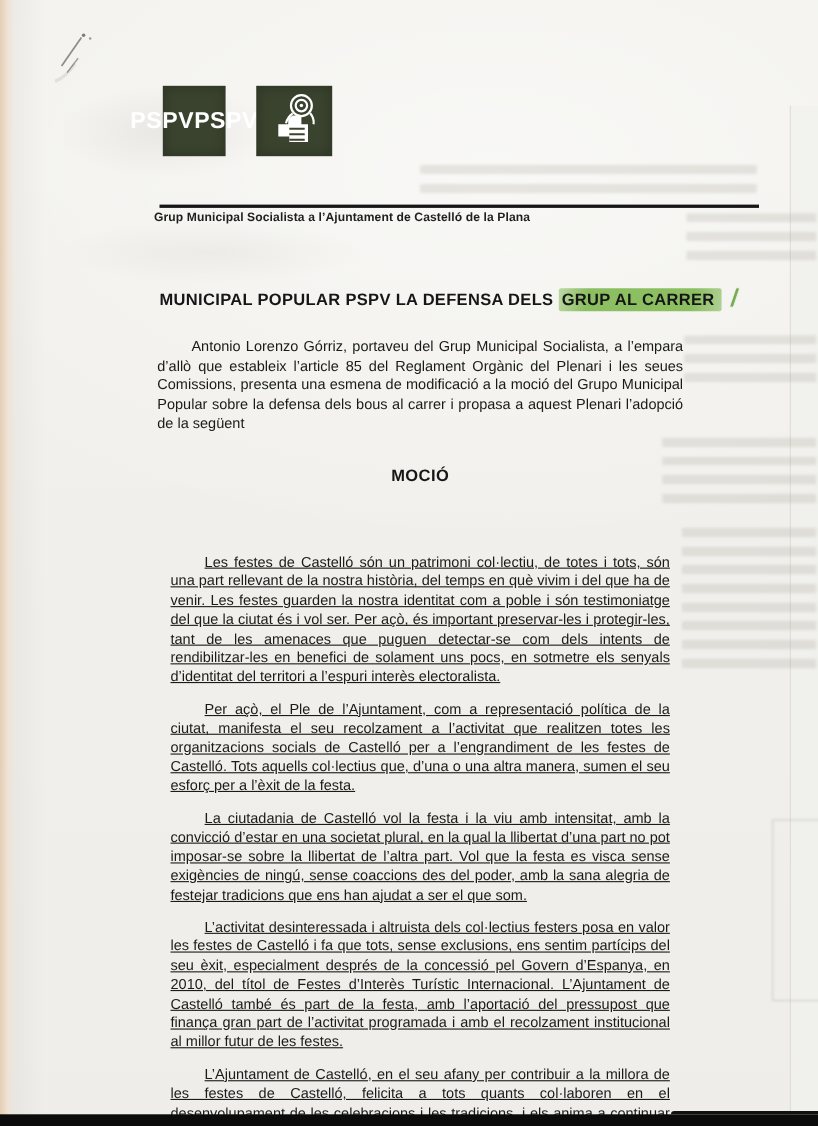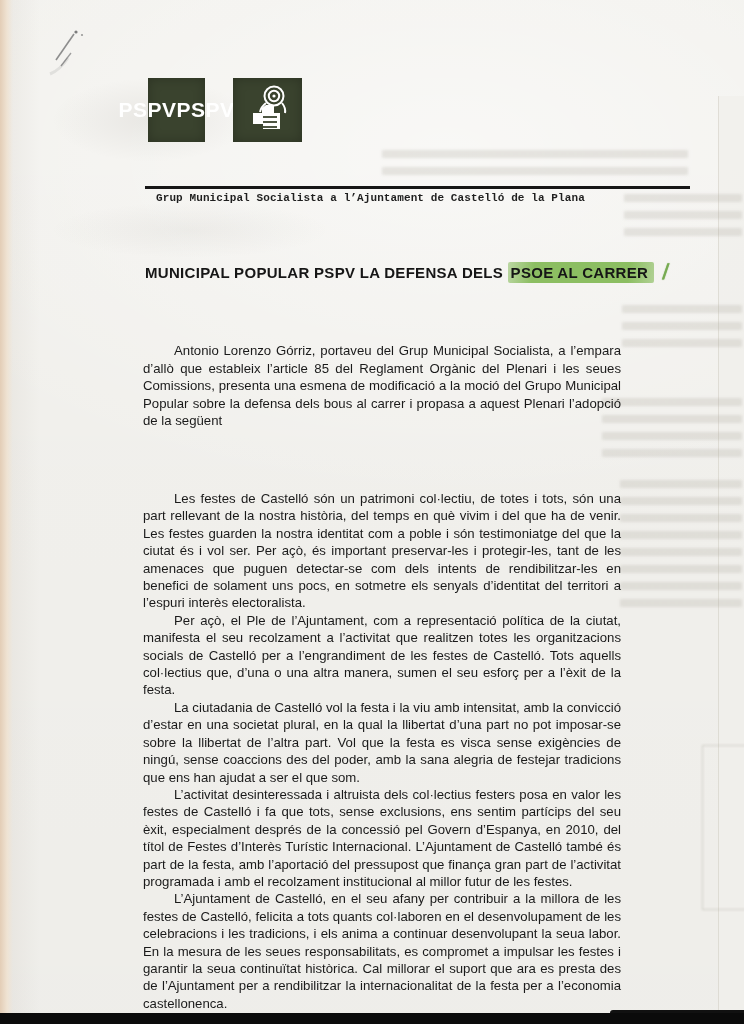--- a/index.html
+++ b/index.html
@@ -61,51 +61,51 @@
     box-shadow:inset 0 0 12px rgba(0,0,0,0.25);
   }
   .logo-box.text{left:0;width:57px;display:flex;align-items:center;justify-content:center;}
   .logo-box.emblem{left:85px;width:69px;display:flex;align-items:center;justify-content:center;}
   .logo-line{
     color:#fff;font-weight:bold;font-size:21px;line-height:0.95;letter-spacing:.5px;
   }
   
   .org-rule{position:absolute;left:145px;top:186px;width:545px;height:3px;background:#161616;}
   .org-line{
-    position:absolute;left:156px;top:192px;width:545px;
-    font-size:11px;font-weight:bold;color:#1f1f1f;letter-spacing:.1px;font-family:Liberation Mono, monospace;
+    position:absolute;left:140px;top:192px;width:545px;
+    font-size:11px;font-weight:bold;color:#1f1f1f;letter-spacing:.1px;
   }
   
   .doc-title{
     position:absolute;left:145px;top:237px;width:560px;
     font-size:15px;font-weight:bold;line-height:23px;letter-spacing:.3px;color:#161616;
   }
   .hl{
     background:linear-gradient(100deg, rgba(140,190,98,.55), var(--highlight-green) 18%, var(--highlight-green) 82%, rgba(140,190,98,.65));
     padding:2px 6px 2px 3px;border-radius:2px;
   }
   .hl-slash{
     display:inline-block;color:#77ab52;font-weight:bold;font-size:19px;
     transform:skewX(-10deg) scaleY(1.15);margin-left:9px;
     text-shadow:0 0 1px rgba(119,171,82,.8);
   }
   
   .intro{
     position:absolute;left:143px;top:306px;width:478px;
-    font-size:13.2px;line-height:17.5px;text-align:justify;text-indent:31px;color:#1a1a1a;margin-top:36px;
+    font-size:13.2px;line-height:17.5px;text-align:justify;text-indent:31px;color:#1a1a1a;
   }
   .motion-heading{
     position:absolute;left:143px;top:424px;width:478px;text-align:center;
     font-size:15px;font-weight:bold;letter-spacing:.4px;color:#161616;
   }
   .motion-body{
     position:absolute;left:143px;top:490px;width:478px;
     font-size:13.2px;line-height:17.4px;text-align:justify;color:#1a1a1a;
   }
-  .motion-body p{text-indent:31px;margin:0;}
+  .motion-body p{text-indent:31px;margin:12px;text-decoration:underline;}
   
   .bleed{
     position:absolute;pointer-events:none;opacity:.8;
     background:repeating-linear-gradient(to bottom, rgba(168,163,152,0.30) 0 8px, rgba(0,0,0,0) 8px 17px);
     filter:blur(1.4px);
   }
   .bleed-box{
     position:absolute;pointer-events:none;
     border:1px solid rgba(175,170,158,0.45);
     filter:blur(1px);
@@ -157,25 +157,26 @@
         </g>
       </svg>
     </div>
   </div>
 
   <div class="org-rule"></div>
   <div class="org-line">Grup Municipal Socialista a l’Ajuntament de Castelló de la Plana</div>
 
   <div class="doc-title">
     <br>
-    <span>MUNICIPAL POPULAR PSPV LA DEFENSA DELS </span><span class="hl">PSOE AL CARRER</span><span class="hl-slash">/</span>
+    <span>MUNICIPAL POPULAR PSPV LA DEFENSA DELS </span><span class="hl">GRUP AL CARRER</span><span class="hl-slash">/</span>
   </div>
 
   <p class="intro">Antonio Lorenzo Górriz, portaveu del Grup Municipal Socialista, a l’empara d’allò que estableix l’article 85 del Reglament Orgànic del Plenari i les seues Comissions, presenta una esmena de modificació a la moció del Grupo Municipal Popular sobre la defensa dels bous al carrer i propasa a aquest Plenari l’adopció de la següent</p>
 
+  <div class="motion-heading">MOCIÓ</div>
 
   <div class="motion-body">
     <p>Les festes de Castelló són un patrimoni col·lectiu, de totes i tots, són una part rellevant de la nostra història, del temps en què vivim i del que ha de venir. Les festes guarden la nostra identitat com a poble i són testimoniatge del que la ciutat és i vol ser. Per açò, és important preservar-les i protegir-les, tant de les amenaces que puguen detectar-se com dels intents de rendibilitzar-les en benefici de solament uns pocs, en sotmetre els senyals d’identitat del territori a l’espuri interès electoralista.</p>
     <p>Per açò, el Ple de l’Ajuntament, com a representació política de la ciutat, manifesta el seu recolzament a l’activitat que realitzen totes les organitzacions socials de Castelló per a l’engrandiment de les festes de Castelló. Tots aquells col·lectius que, d’una o una altra manera, sumen el seu esforç per a l’èxit de la festa.</p>
     <p>La ciutadania de Castelló vol la festa i la viu amb intensitat, amb la convicció d’estar en una societat plural, en la qual la llibertat d’una part no pot imposar-se sobre la llibertat de l’altra part. Vol que la festa es visca sense exigències de ningú, sense coaccions des del poder, amb la sana alegria de festejar tradicions que ens han ajudat a ser el que som.</p>
     <p>L’activitat desinteressada i altruista dels col·lectius festers posa en valor les festes de Castelló i fa que tots, sense exclusions, ens sentim partícips del seu èxit, especialment després de la concessió pel Govern d’Espanya, en 2010, del títol de Festes d’Interès Turístic Internacional. L’Ajuntament de Castelló també és part de la festa, amb l’aportació del pressupost que finança gran part de l’activitat programada i amb el recolzament institucional al millor futur de les festes.</p>
     <p>L’Ajuntament de Castelló, en el seu afany per contribuir a la millora de les festes de Castelló, felicita a tots quants col·laboren en el desenvolupament de les celebracions i les tradicions, i els anima a continuar desenvolupant la seua labor. En la mesura de les seues responsabilitats, es compromet a impulsar les festes i garantir la seua continuïtat històrica. Cal millorar el suport que ara es presta des de l’Ajuntament per a rendibilitzar la internacionalitat de la festa per a l’economia castellonenca.</p>
   </div>
 
   <div class="edge-bottom"></div>

